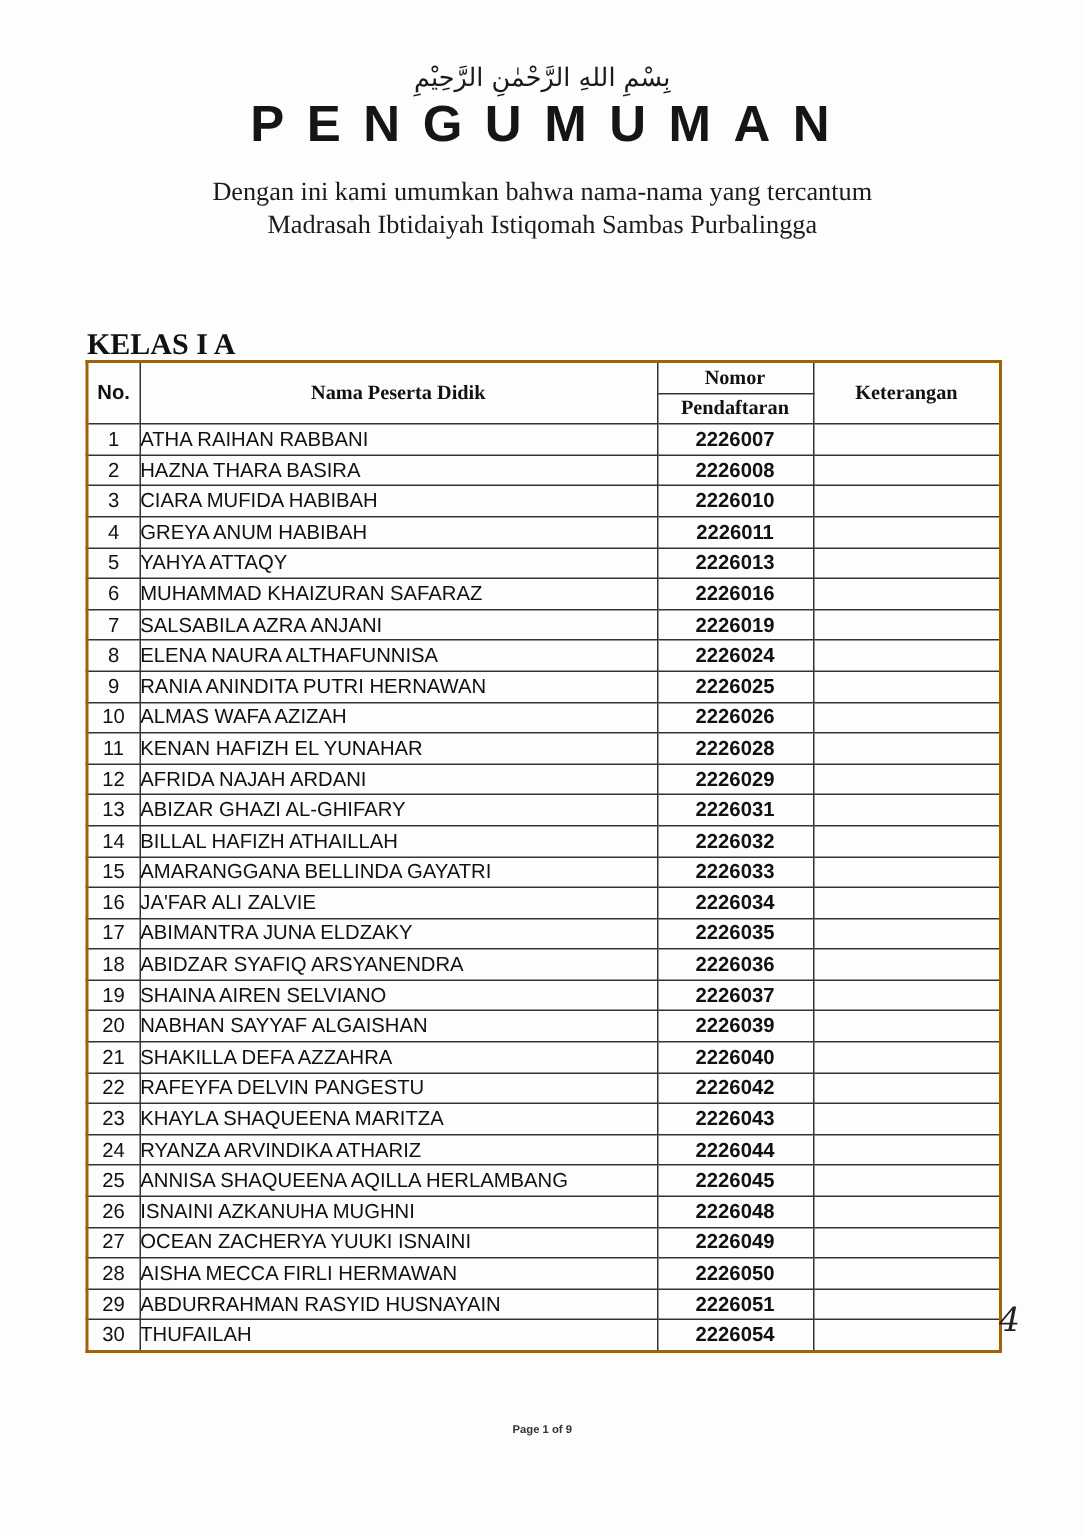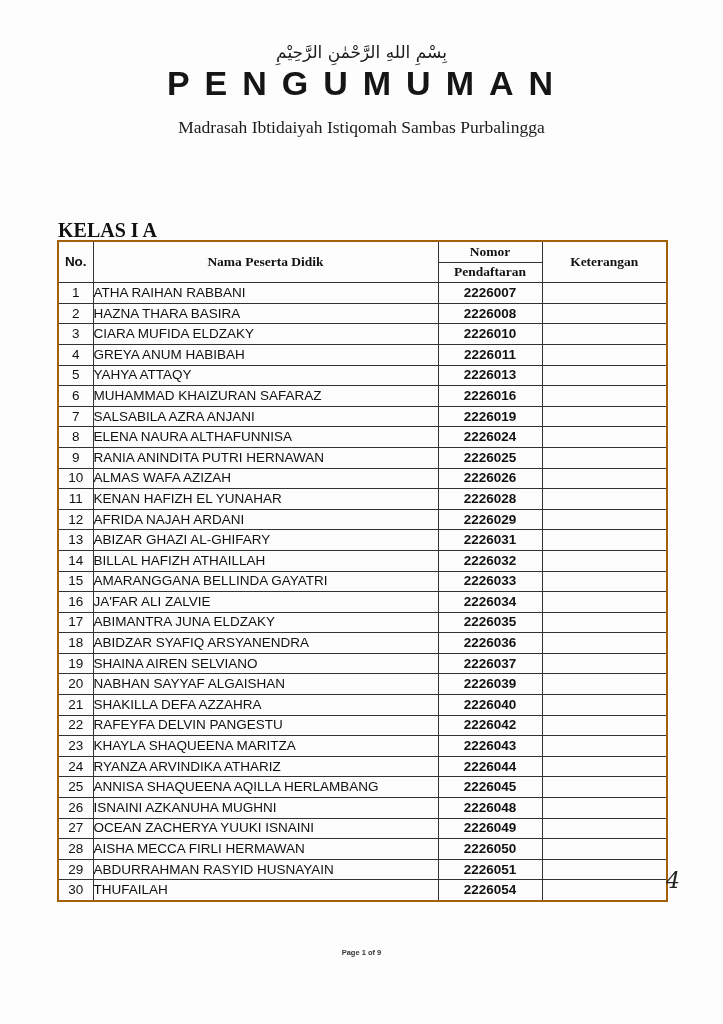--- a/index.html
+++ b/index.html
@@ -78,20 +78,21 @@
     font-weight: bold; font-size: 7.5px; color: #333;
   }
 </style>
 </head>
 <body>
 
 <div class="bismillah">بِسْمِ اللهِ الرَّحْمٰنِ الرَّحِيْمِ</div>
 <div class="title">PENGUMUMAN</div>
 
 <div class="intro">
+  <div>Dengan ini kami umumkan bahwa nama-nama yang tercantum</div>
   <div>Madrasah Ibtidaiyah Istiqomah Sambas Purbalingga</div>
 </div>
 
 <div class="class-label">KELAS I A</div>
 
 <table class="list">
   <colgroup>
     <col style="width:35px">
     <col style="width:345px">
     <col style="width:104px">
@@ -116,21 +117,21 @@
         <td class="c-note"></td>
       </tr>
       <tr>
         <td class="c-no">2</td>
         <td class="c-name">HAZNA THARA BASIRA</td>
         <td class="c-reg">2226008</td>
         <td class="c-note"></td>
       </tr>
       <tr>
         <td class="c-no">3</td>
-        <td class="c-name">CIARA MUFIDA ELDZAKY</td>
+        <td class="c-name">CIARA MUFIDA HABIBAH</td>
         <td class="c-reg">2226010</td>
         <td class="c-note"></td>
       </tr>
       <tr>
         <td class="c-no">4</td>
         <td class="c-name">GREYA ANUM HABIBAH</td>
         <td class="c-reg">2226011</td>
         <td class="c-note"></td>
       </tr>
       <tr>

